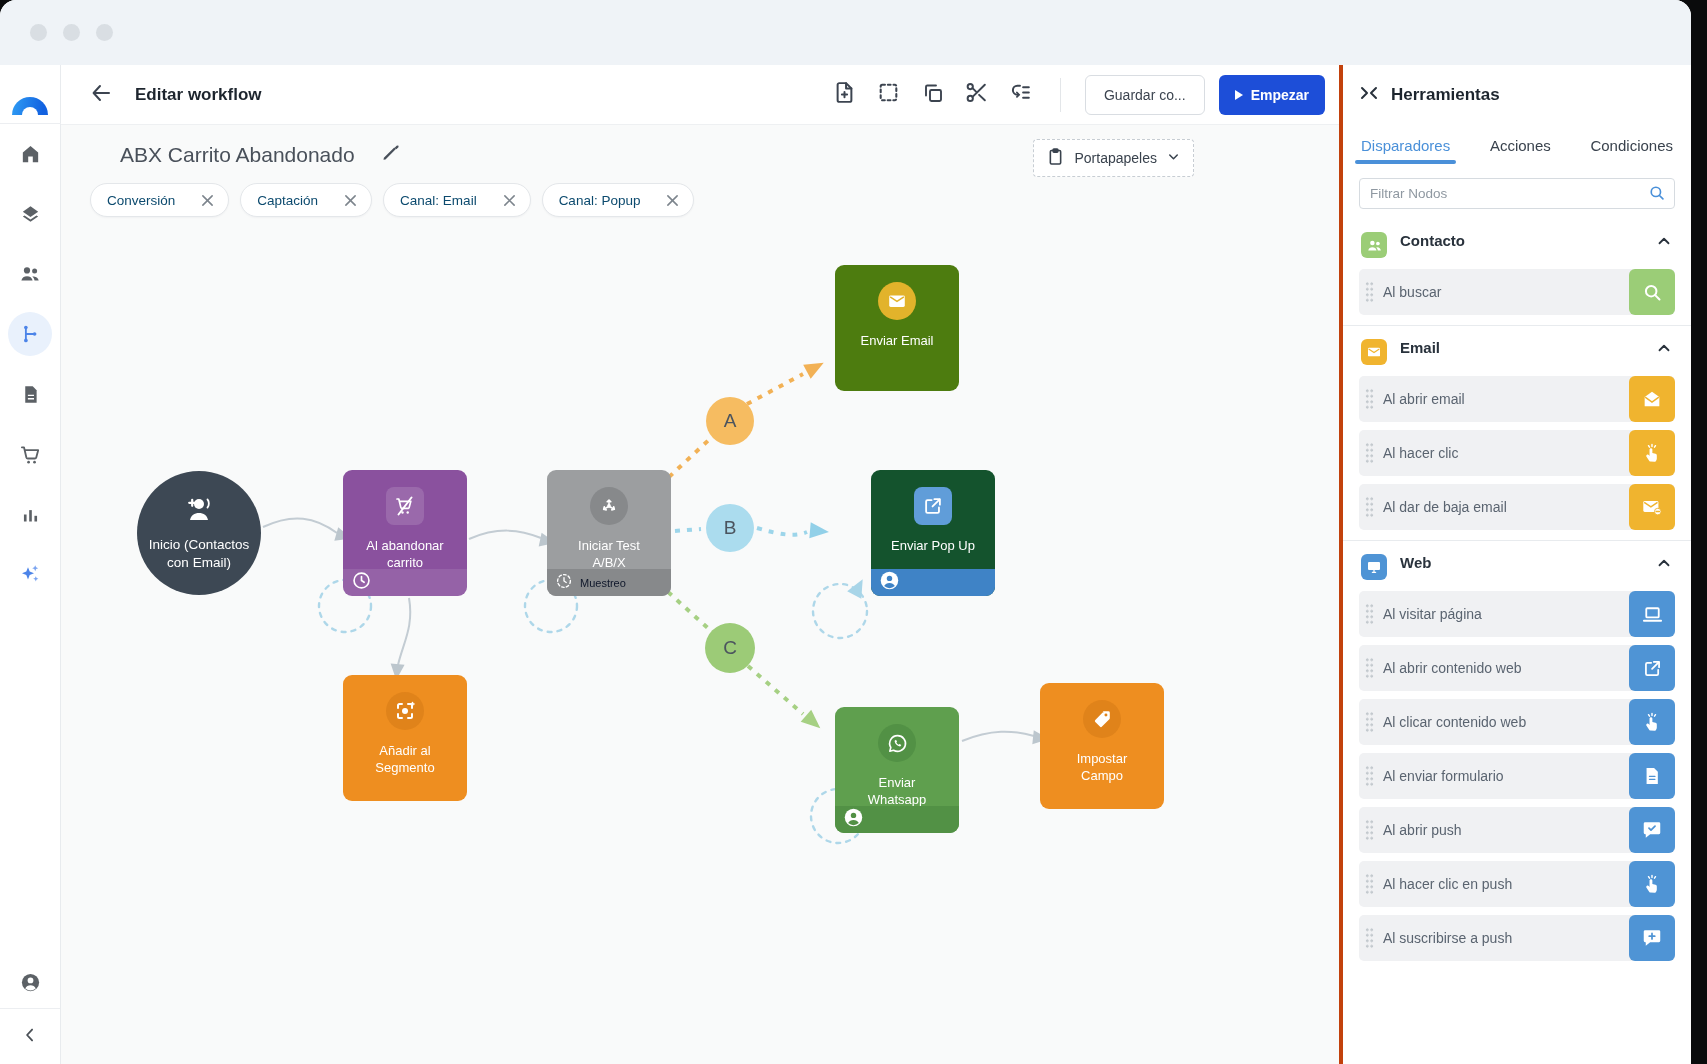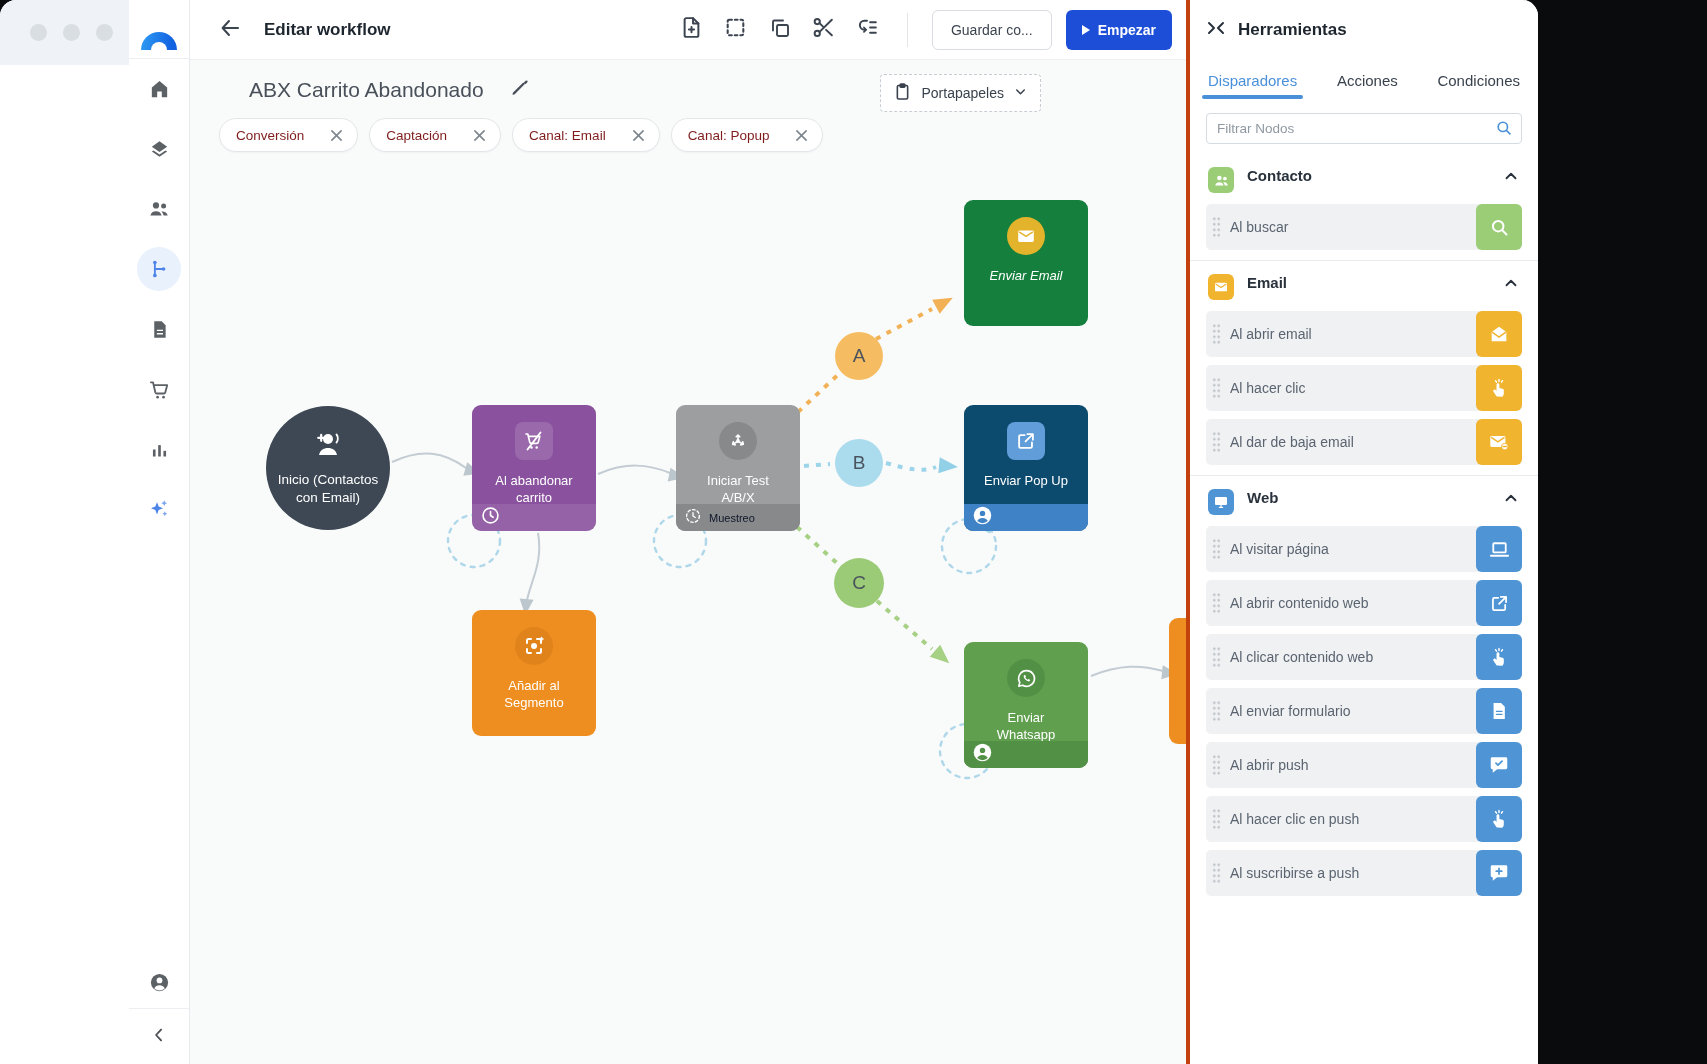--- a/index.html
+++ b/index.html
@@ -1,17 +1,17 @@
 <!DOCTYPE html>
 <html><head>
 <meta charset="utf-8">
 <style>
   * { margin:0; padding:0; box-sizing:border-box; }
   html,body { width:1707px; height:1064px; background:#0a0b0c; font-family:"Liberation Sans", sans-serif; }
-  .window { width:1538px; height:1064px; background:#fff; border-radius:16px 16px 0 0; overflow:hidden; display:flex; }
+  .window { width:1691px; height:1064px; background:#fff; border-radius:16px 16px 0 0; overflow:hidden; display:flex; flex-direction:column; }
 
   
   .titlebar { height:65px; background:#eff3f7; display:flex; align-items:center; padding-left:30px; flex:0 0 auto; }
   .tl-dot { width:17px; height:17px; border-radius:50%; background:#d9dee3; margin-right:16px; }
 
   .app-row { flex:1; display:flex; min-height:0; }
 
   
   .sidebar { width:61px; flex:0 0 auto; border-right:1px solid #e8ebee; display:flex; flex-direction:column; align-items:center; background:#fff; }
   .logo { margin:14px 0 8px; width:40px; height:36px; display:flex; align-items:flex-end; justify-content:center; }
@@ -37,43 +37,43 @@
   .btn-start { height:40px; padding:0 16px; background:#1d4ed8; border:none; border-radius:6px; font-size:14px; font-weight:700; color:#fff; display:flex; align-items:center; gap:8px; cursor:pointer; font-family:inherit; }
   .play-tri { width:0; height:0; border-left:8px solid #fff; border-top:5px solid transparent; border-bottom:5px solid transparent; }
 
   
   .canvas { flex:1; position:relative; background:#f9fafa; overflow:hidden; }
   .wf-title-row { position:absolute; left:59px; top:18px; display:flex; align-items:center; gap:26px; }
   .wf-title { font-size:21px; color:#49505a; }
   .edit-pencil { cursor:pointer; display:flex; }
   .chips { position:absolute; left:29px; top:58px; display:flex; gap:11px; }
   .chip { background:#fff; border:1px solid #e4e7ea; border-radius:17px; height:34px; display:flex; align-items:center; gap:26px; padding:0 14px 0 16px; box-shadow:0 1px 2px rgba(20,30,40,.04); }
-  .chip-label { font-size:13.5px; color:#7f1d1d; }
+  .chip-label { font-size:13.5px; color:#0c4a6e; }
   .chip-x { cursor:pointer; display:flex; }
   .clipboard-btn { position:absolute; right:145px; top:14px; height:38px; border:1px dashed #c7cdd3; border-radius:4px; background:#fff; display:flex; align-items:center; gap:9px; padding:0 12px; cursor:pointer; }
   .clipboard-label { font-size:14px; color:#39424d; }
 
   .edges { position:absolute; inset:0; }
 
   
   .node { position:absolute; width:124px; height:126px; border-radius:9px; color:#fff; text-align:center; }
   .node-icon { width:38px; height:38px; margin:17px auto 0; display:flex; align-items:center; justify-content:center; }
   .node-icon.sq { border-radius:8px; }
   .node-icon.ci { border-radius:50%; }
   .node-label { margin:12px auto 0; width:96px; font-size:13px; line-height:1.32; }
   .node-footer { position:absolute; left:0; right:0; bottom:0; height:27px; border-radius:0 0 9px 9px; display:flex; align-items:center; padding-left:8px; gap:7px; }
   .footer-text { font-size:11px; color:#0f172a; }
   .start-node { position:absolute; width:124px; height:124px; border-radius:50%; background:#3d4854; color:#fff; display:flex; flex-direction:column; align-items:center; justify-content:center; gap:8px; }
   .start-label { width:106px; text-align:center; font-size:13.5px; line-height:1.3; }
   .branch { position:absolute; width:48px; height:48px; border-radius:50%; display:flex; align-items:center; justify-content:center; font-size:19px; color:#4b545e; }
 
   .n-purple { background:#8a519e; } .n-purple .node-icon { background:rgba(255,255,255,.14); } .n-purple .node-footer { background:rgba(255,255,255,.10); }
   .n-gray { background:#9c9ea0; } .n-gray .node-icon { background:#87898b; } .n-gray .node-footer { background:#87898b; }
-  .n-yellow { background:#15803d;font-style:italic; } .n-yellow .node-icon { background:#e2b32b; }
-  .n-blue { background:#0c4a6e; } .n-blue .node-icon { background:#609dd9; } .n-blue .node-footer { background:#3f83c6; }
+  .n-yellow { background:#4d7c0f; } .n-yellow .node-icon { background:#e2b32b; }
+  .n-blue { background:#14532d;margin-left:36px; } .n-blue .node-icon { background:#609dd9; } .n-blue .node-footer { background:#3f83c6; }
   .n-green { background:#5f9f4e; } .n-green .node-icon { background:#529145; } .n-green .node-footer { background:#529145; }
   .n-orange { background:#ee8e20; } .n-orange .node-icon { background:#e0831a; }
 
   
   .panel { width:352px; flex:0 0 auto; border-left:4px solid #c2410c; background:#fff; display:flex; flex-direction:column; }
   .panel-header { height:60px; flex:0 0 auto; display:flex; align-items:center; padding:0 16px; gap:12px; }
   .collapse-btn { display:flex; cursor:pointer; }
   .panel-title { font-size:17px; font-weight:700; color:#1d252e; }
   .panel-tabs { display:flex; align-items:flex-end; padding:6px 16px 0; gap:0; justify-content:space-between; }
   .ptab { font-size:15px; color:#39424d; padding:6px 2px 10px; cursor:pointer; position:relative; }

